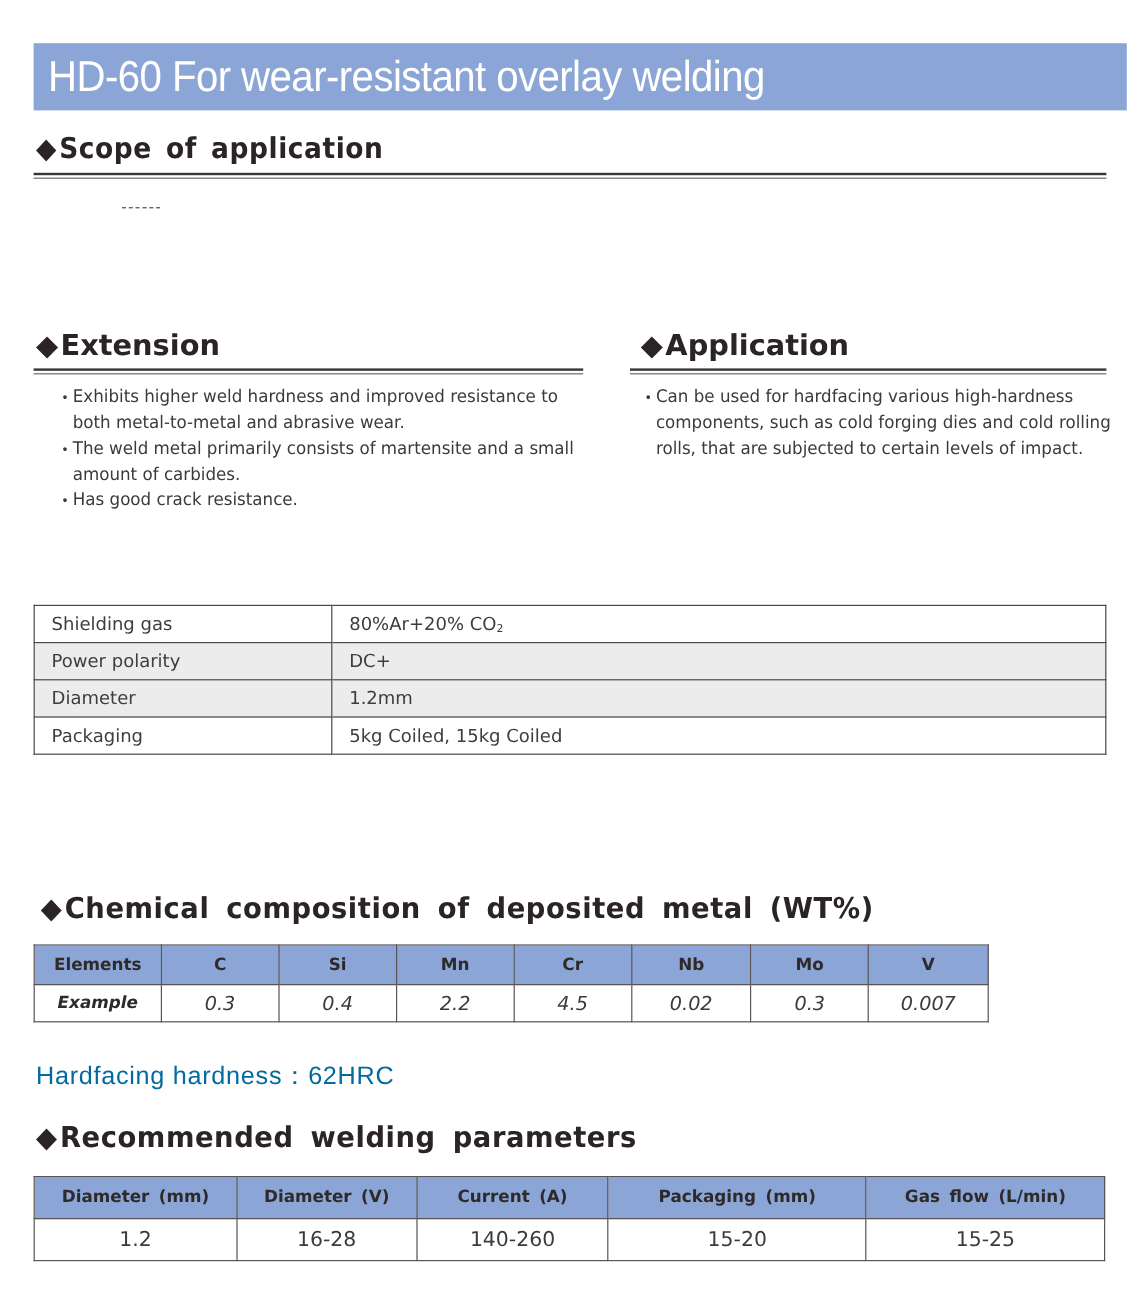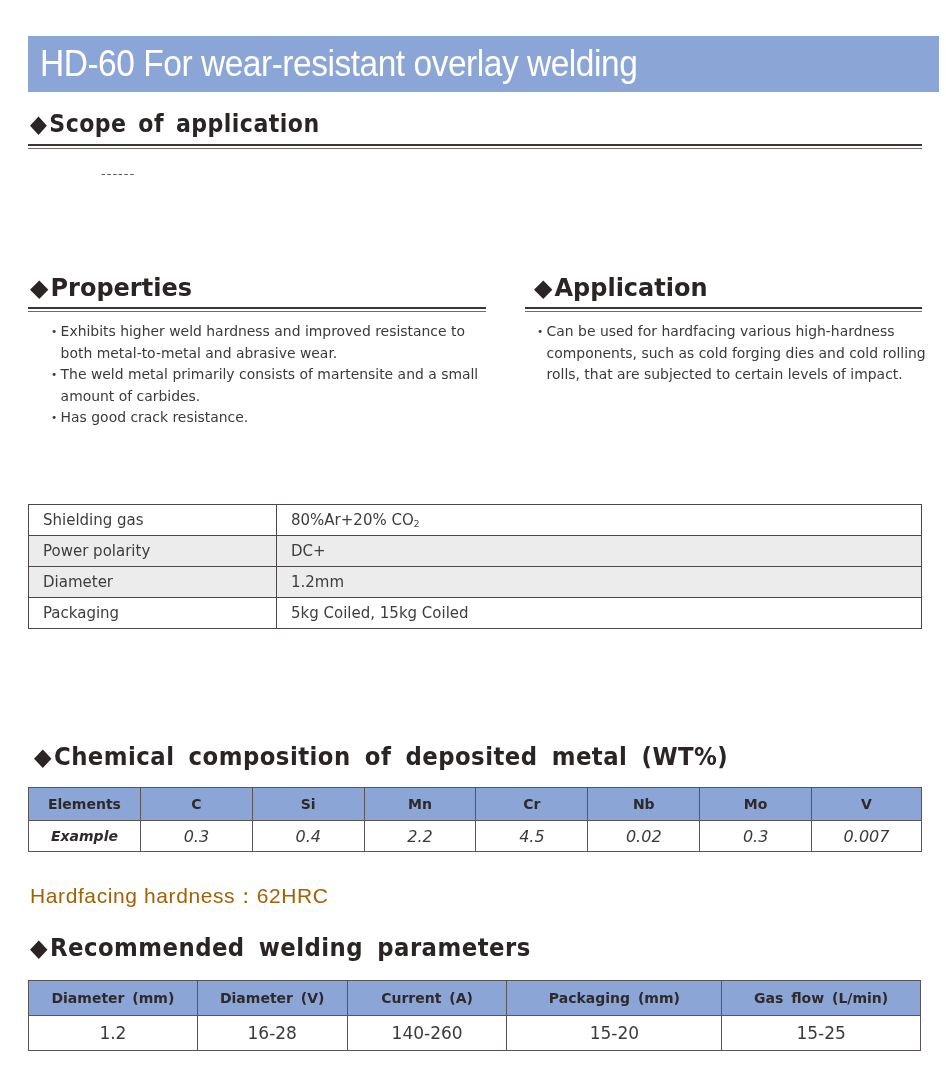--- a/index.html
+++ b/index.html
@@ -29,27 +29,27 @@
   .app-list { left:537px; top:321px; width:410px; }
 
   table { border-collapse:collapse; }
   .spec-table { left:28px; top:504px; width:894px; }
   .spec-table td { border:1px solid #4d4747; height:30px; padding:0 0 0 14px; font-size:15px; color:#3d3d3d; font-family:"DejaVu Sans", sans-serif; }
   .spec-table tr.alt td { background:#ececec; }
   .spec-table td.k { width:233px; }
   .spec-table sub { font-size:9px; vertical-align:baseline; position:relative; top:2px; }
 
   .h-chem { left:34px; top:743px; font-size:24px; word-spacing:6px; letter-spacing:0.5px; transform:scaleX(0.95); transform-origin:left center; }
-  .chem-table { left:28px; top:787px; width:894px; }
+  .chem-table { left:28px; top:787px; width:796px; }
   .chem-table th, .chem-table td { border:1px solid #5a5454; text-align:center; font-family:"DejaVu Sans", sans-serif; }
   .chem-table th { background:#8ba6d6; height:30px; font-size:14px; font-weight:bold; color:#2f2a2a; }
   .chem-table td { height:28px; font-size:16px; color:#3b3b3b;font-style:italic; }
   .chem-table td.rowh { font-weight:bold; font-size:14px; color:#2f2a2a; }
 
-  .hardness { left:30px; top:882px; font-family:"Liberation Sans", sans-serif; font-size:21px; color:#a16207; letter-spacing:0.6px; }
+  .hardness { left:30px; top:882px; font-family:"Liberation Sans", sans-serif; font-size:21px; color:#0369a1; letter-spacing:0.6px; }
 
   .h-rec { left:30px; top:934px; font-size:24px; word-spacing:6px; letter-spacing:0.5px; transform:scaleX(0.95); transform-origin:left center; }
   .rec-table { left:28px; top:980px; width:893px;padding-left:40px; }
   .rec-table th, .rec-table td { border:1px solid #5a5454; text-align:center; font-family:"DejaVu Sans", sans-serif; }
   .rec-table th { background:#8ba6d6; height:32px; font-size:14px; font-weight:bold; color:#2f2a2a; word-spacing:3px; }
   .rec-table td { height:32px; font-size:17px; color:#3b3b3b; }
 </style>
 </head>
 <body>
 
@@ -57,21 +57,21 @@
   <div class="title">HD-60 For wear-resistant overlay welding</div>
 </div>
 
 <div class="abs section-head h-scope">
   <span class="diamond">◆</span><span>Scope of application</span>
 </div>
 <div class="abs dbl-line line-scope"></div>
 <div class="abs scope-text">------</div>
 
 <div class="abs section-head h-props">
-  <span class="diamond">◆</span><span>Properties</span>
+  <span class="diamond">◆</span><span>Extension</span>
 </div>
 <div class="abs dbl-line line-props"></div>
 <div class="abs bullets props-list">
   <div class="b">Exhibits higher weld hardness and improved resistance to both metal-to-metal and abrasive wear.</div>
   <div class="b">The weld metal primarily consists of martensite and a small amount of carbides.</div>
   <div class="b">Has good crack resistance.</div>
 </div>
 
 <div class="abs section-head h-app">
   <span class="diamond">◆</span><span>Application</span>

